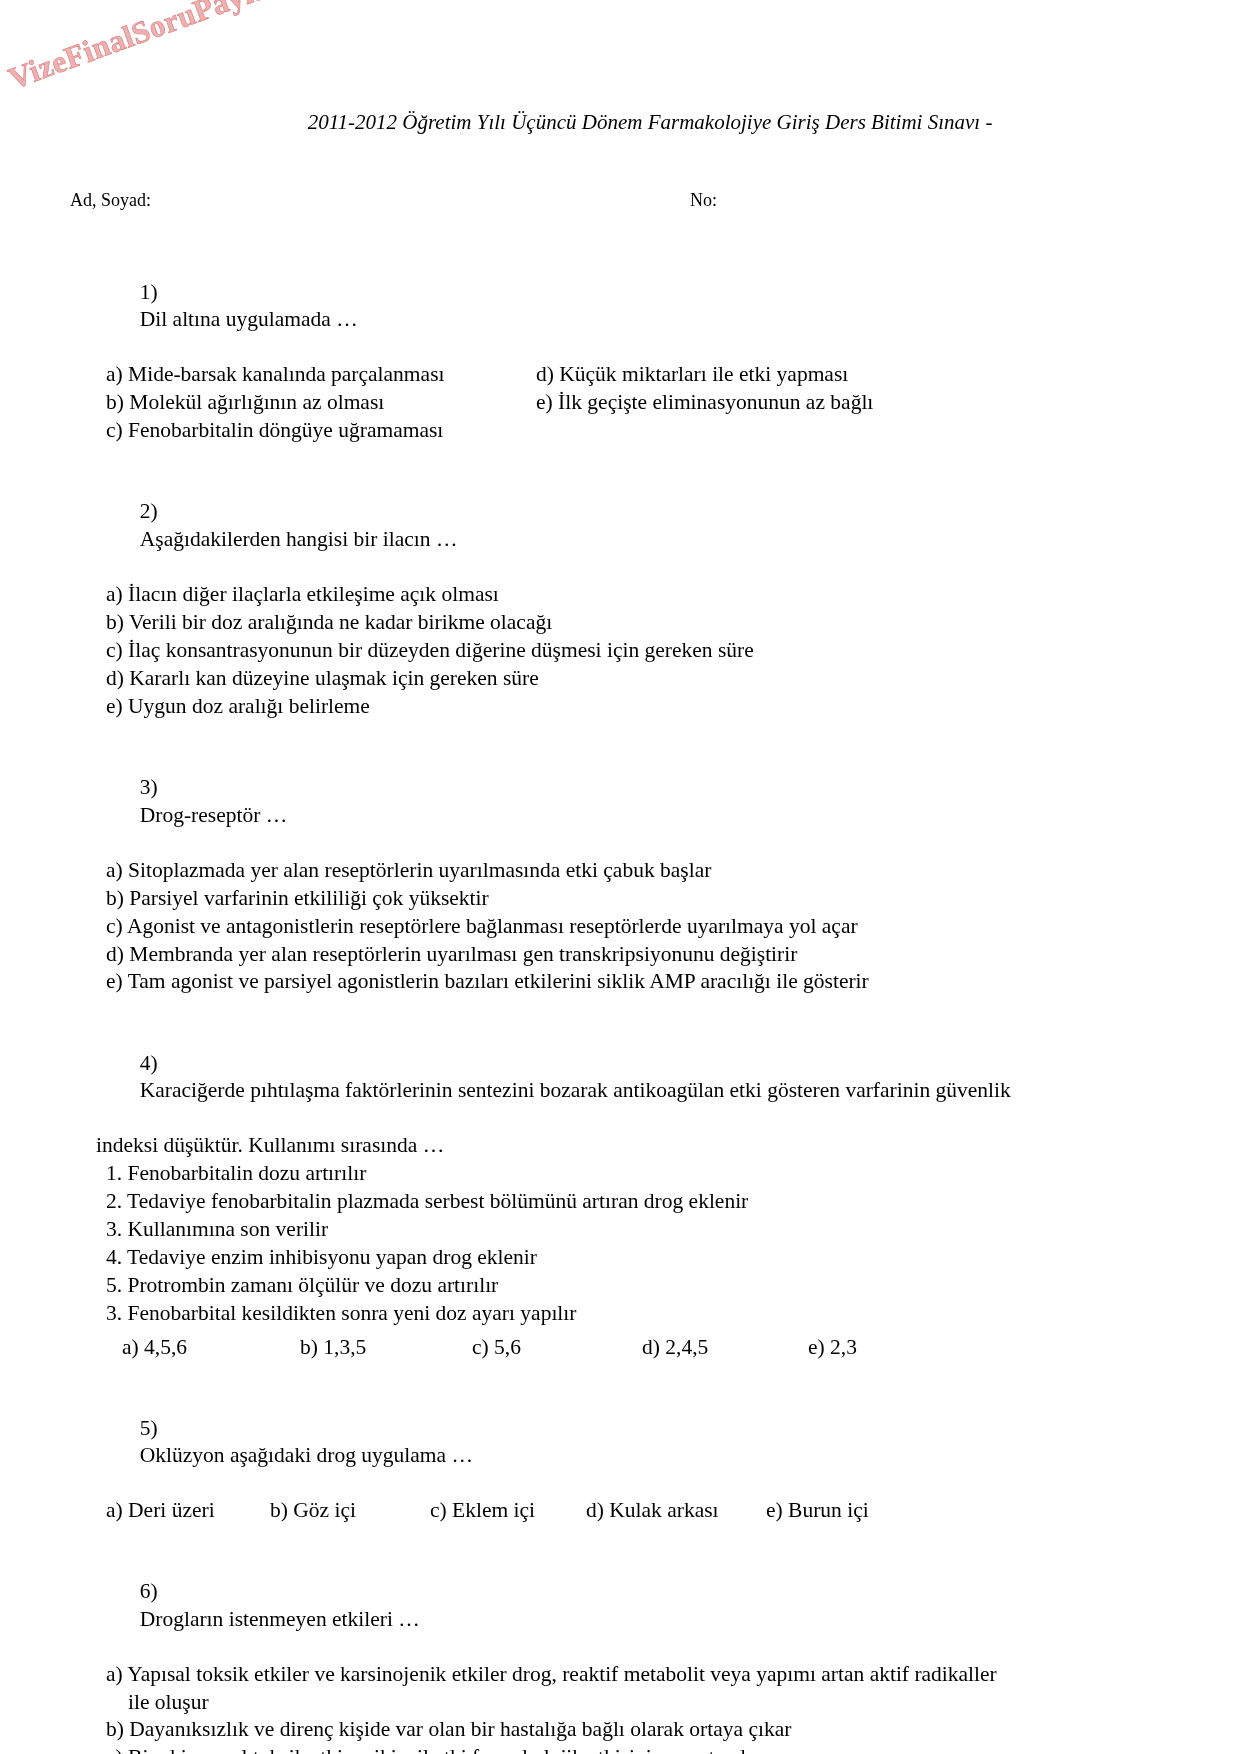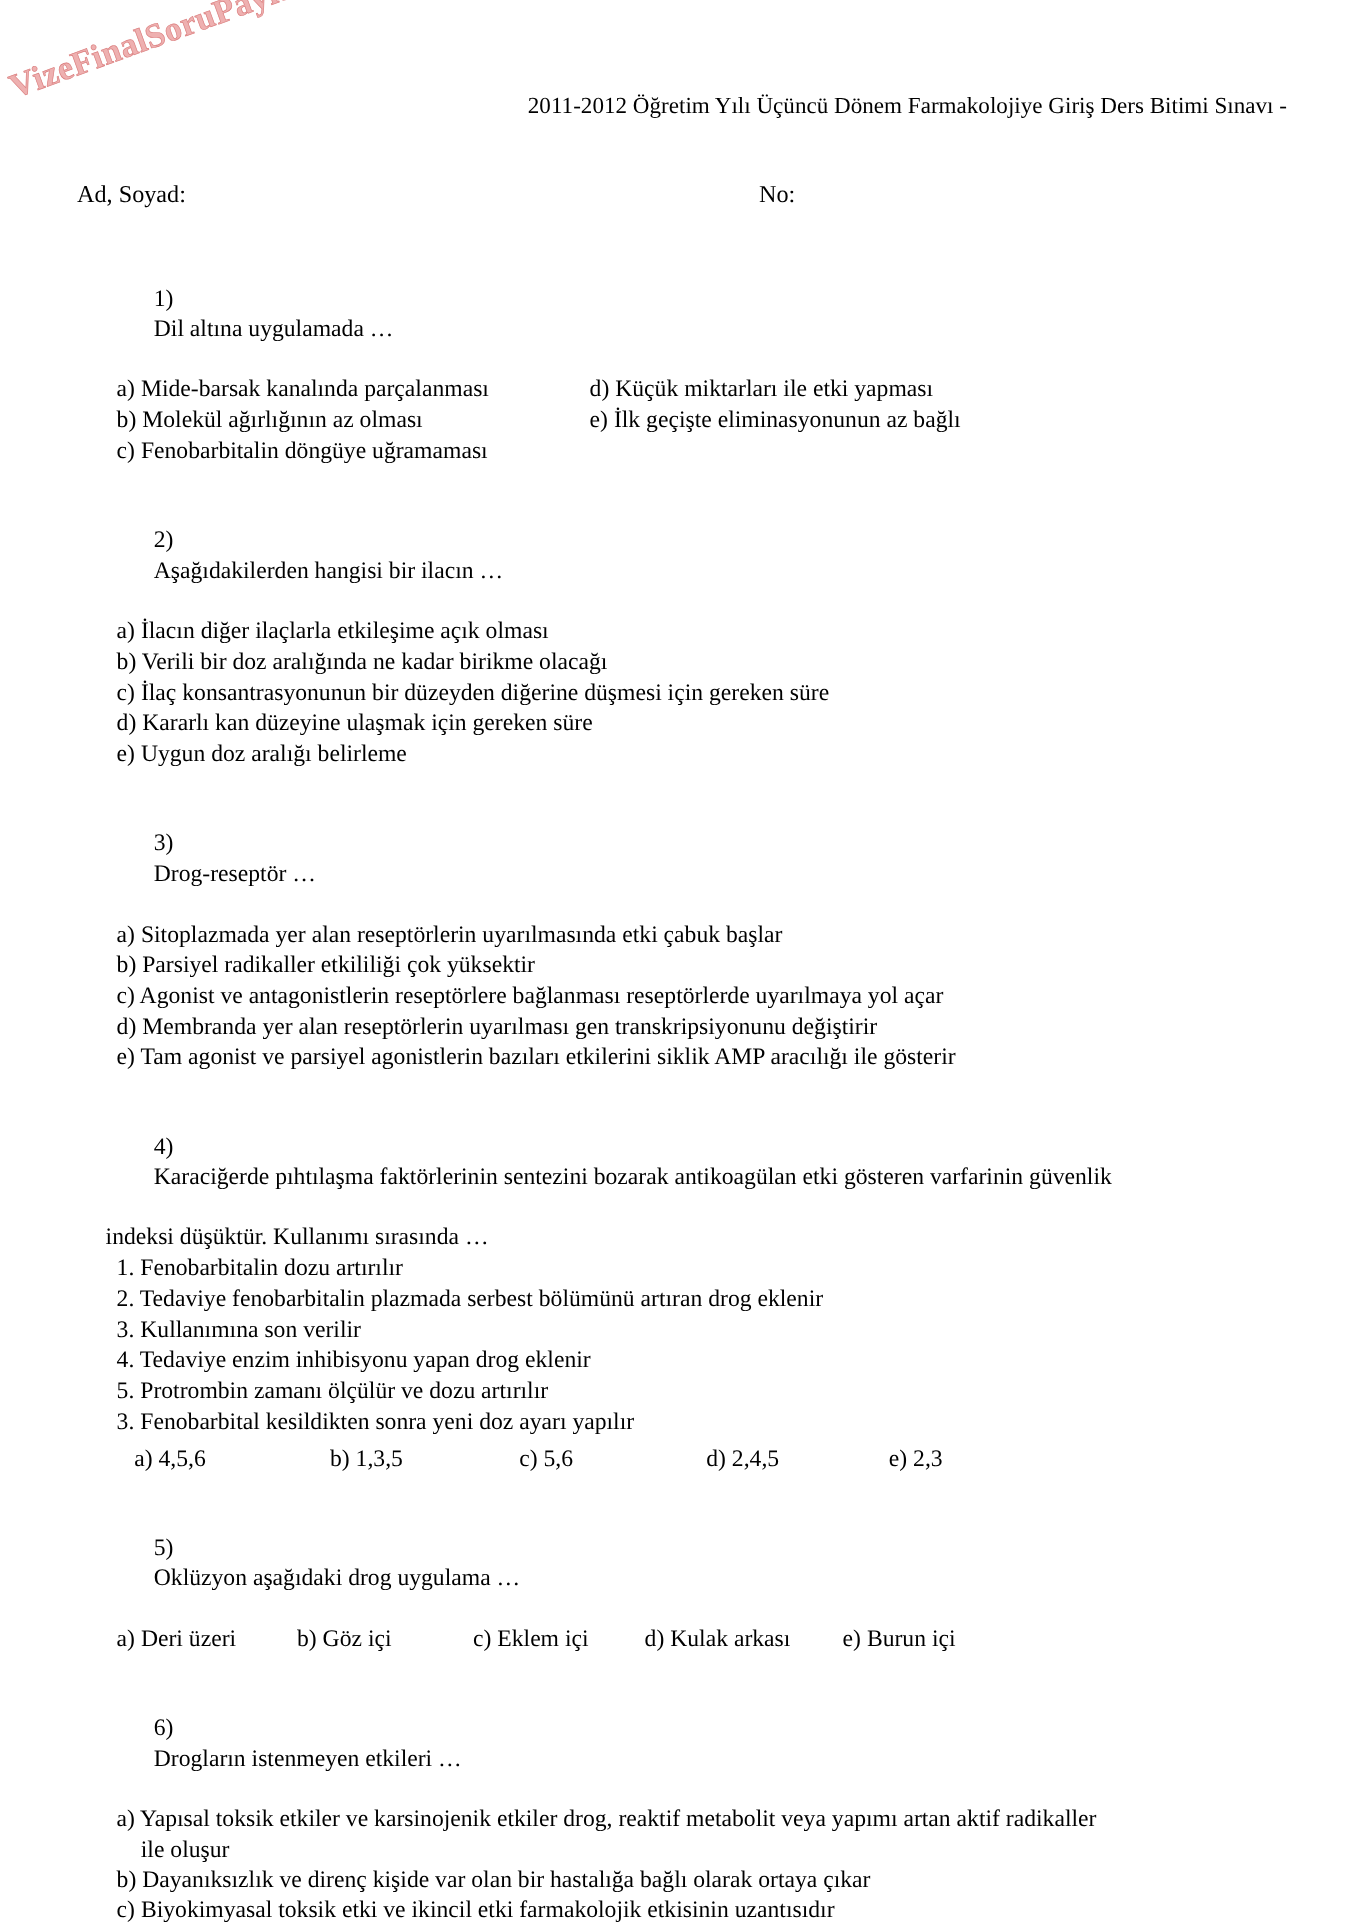--- a/index.html
+++ b/index.html
@@ -48,32 +48,33 @@
     white-space: nowrap;
   }
 
   .content {
     position: relative;
     z-index: 2;
     padding: 0 70px 0 70px;
   }
 
   .doc-title {
-    text-align: right;
+    text-align: center;
     font-size: 21px;
     margin: 0;
-    padding-top: 84px;
+    padding-top: 110px;
     padding-left: 60px;
     white-space: nowrap;
+    font-style: italic;
   }
 
   .idline {
     display: flex;
     padding-top: 55px;
-    font-size: 22px;
+    font-size: 18px;
     align-items: flex-end;
   }
   .idline .name-label {
     width: 620px;
   }
   .idline .no-label {
     flex: 0 0 auto;
   }
 
   .questions {
@@ -190,21 +191,21 @@
         <div class="opt">d) Kararlı kan düzeyine ulaşmak için gereken süre</div>
         <div class="opt">e) Uygun doz aralığı belirleme</div>
       </div>
 
       <div class="q">
         <div class="q-stem">
           <span>3)</span>
           <span>Drog-reseptör …</span>
         </div>
         <div class="opt">a) Sitoplazmada yer alan reseptörlerin uyarılmasında etki çabuk başlar</div>
-        <div class="opt">b) Parsiyel radikaller etkililiği çok yüksektir</div>
+        <div class="opt">b) Parsiyel varfarinin etkililiği çok yüksektir</div>
         <div class="opt">c) Agonist ve antagonistlerin reseptörlere bağlanması reseptörlerde uyarılmaya yol açar</div>
         <div class="opt">d) Membranda yer alan reseptörlerin uyarılması gen transkripsiyonunu değiştirir</div>
         <div class="opt">e) Tam agonist ve parsiyel agonistlerin bazıları etkilerini siklik AMP aracılığı ile gösterir</div>
       </div>
 
       <div class="q">
         <div class="q-stem">
           <span>4)</span>
           <span>Karaciğerde pıhtılaşma faktörlerinin sentezini bozarak antikoagülan etki gösteren varfarinin güvenlik</span>
         </div>

